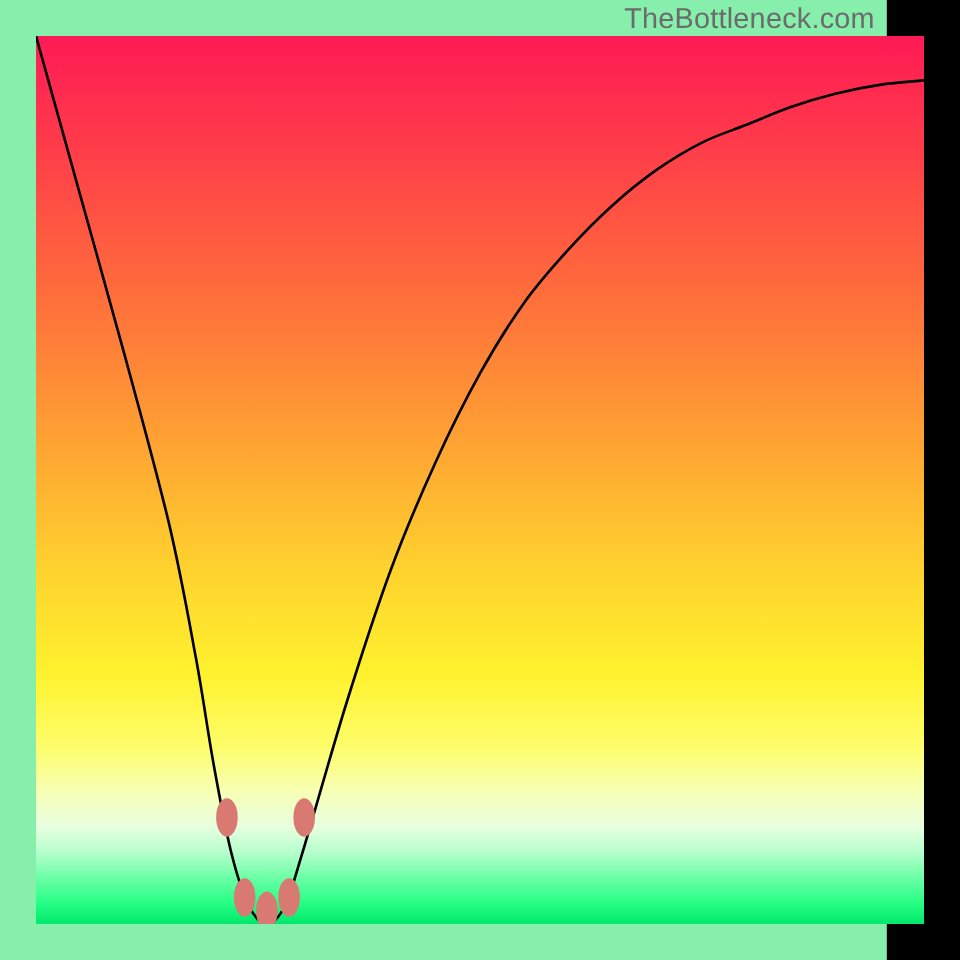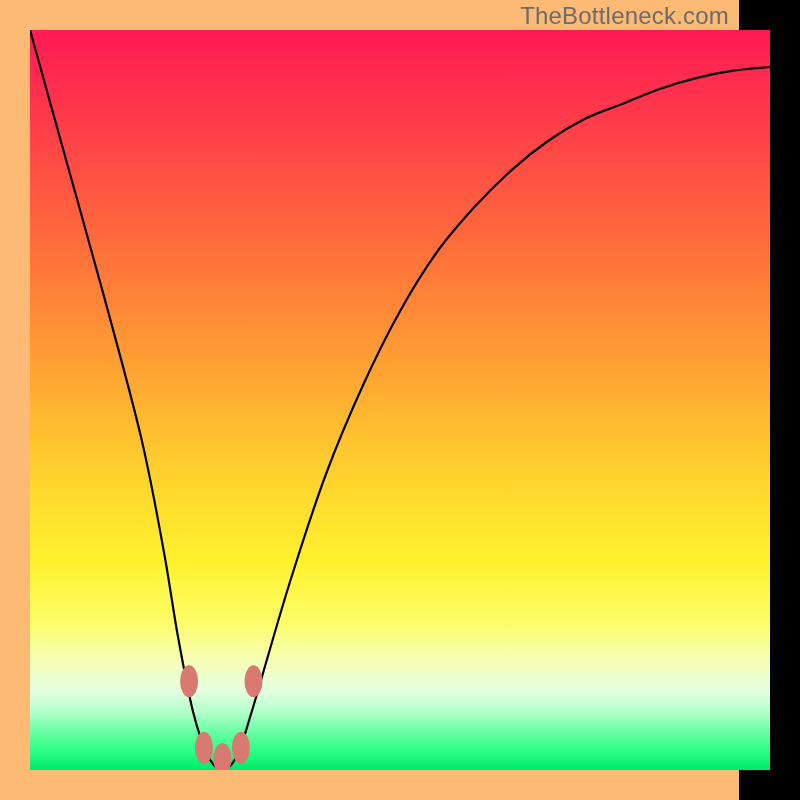--- a/index.html
+++ b/index.html
@@ -10,21 +10,21 @@
     background: #000;
     font-family: Arial, Helvetica, sans-serif;
     overflow: hidden;
   }
   .frame {
     position: absolute;
     left: 0;
     top: 0;
     width: 739px;
     height: 800px;
-    background: #fdba74;
+    background: #86efac;
   }
   .attribution {
     position: absolute;
     top: 2px;
     right: 10px;
     color: #6b6b6b;
     font-size: 24px;
     font-weight: 500;
     letter-spacing: 0.2px;
   }

